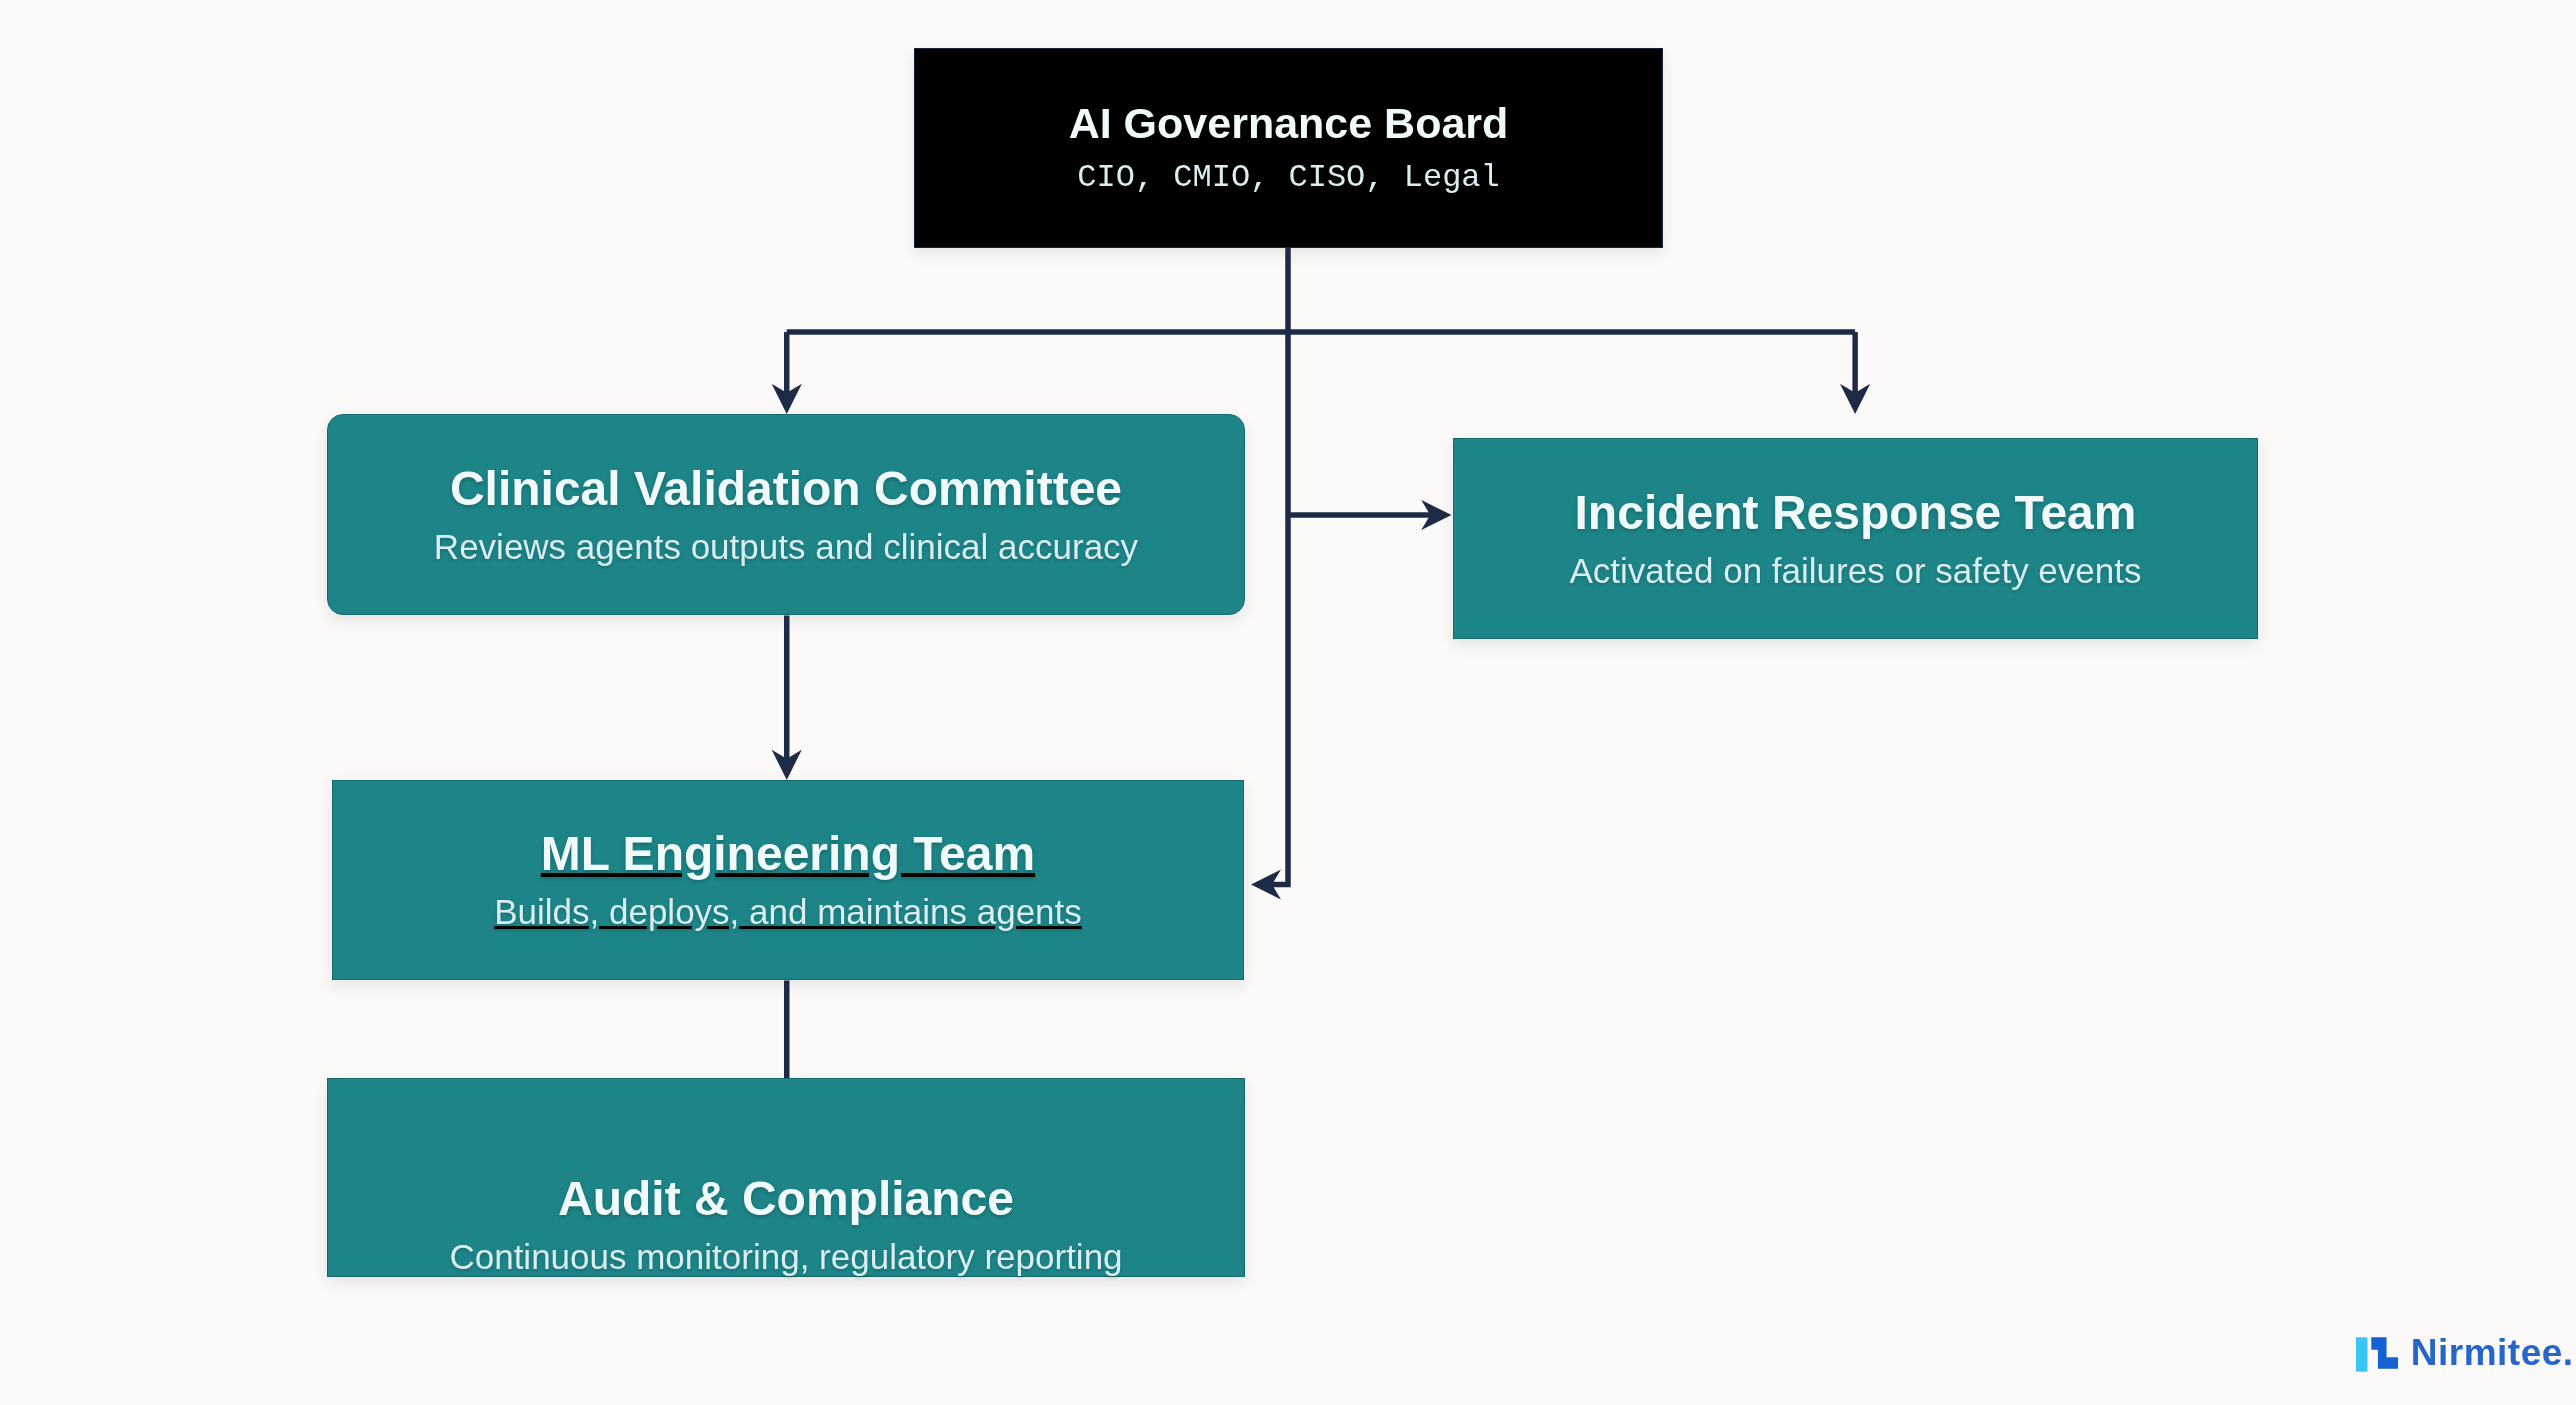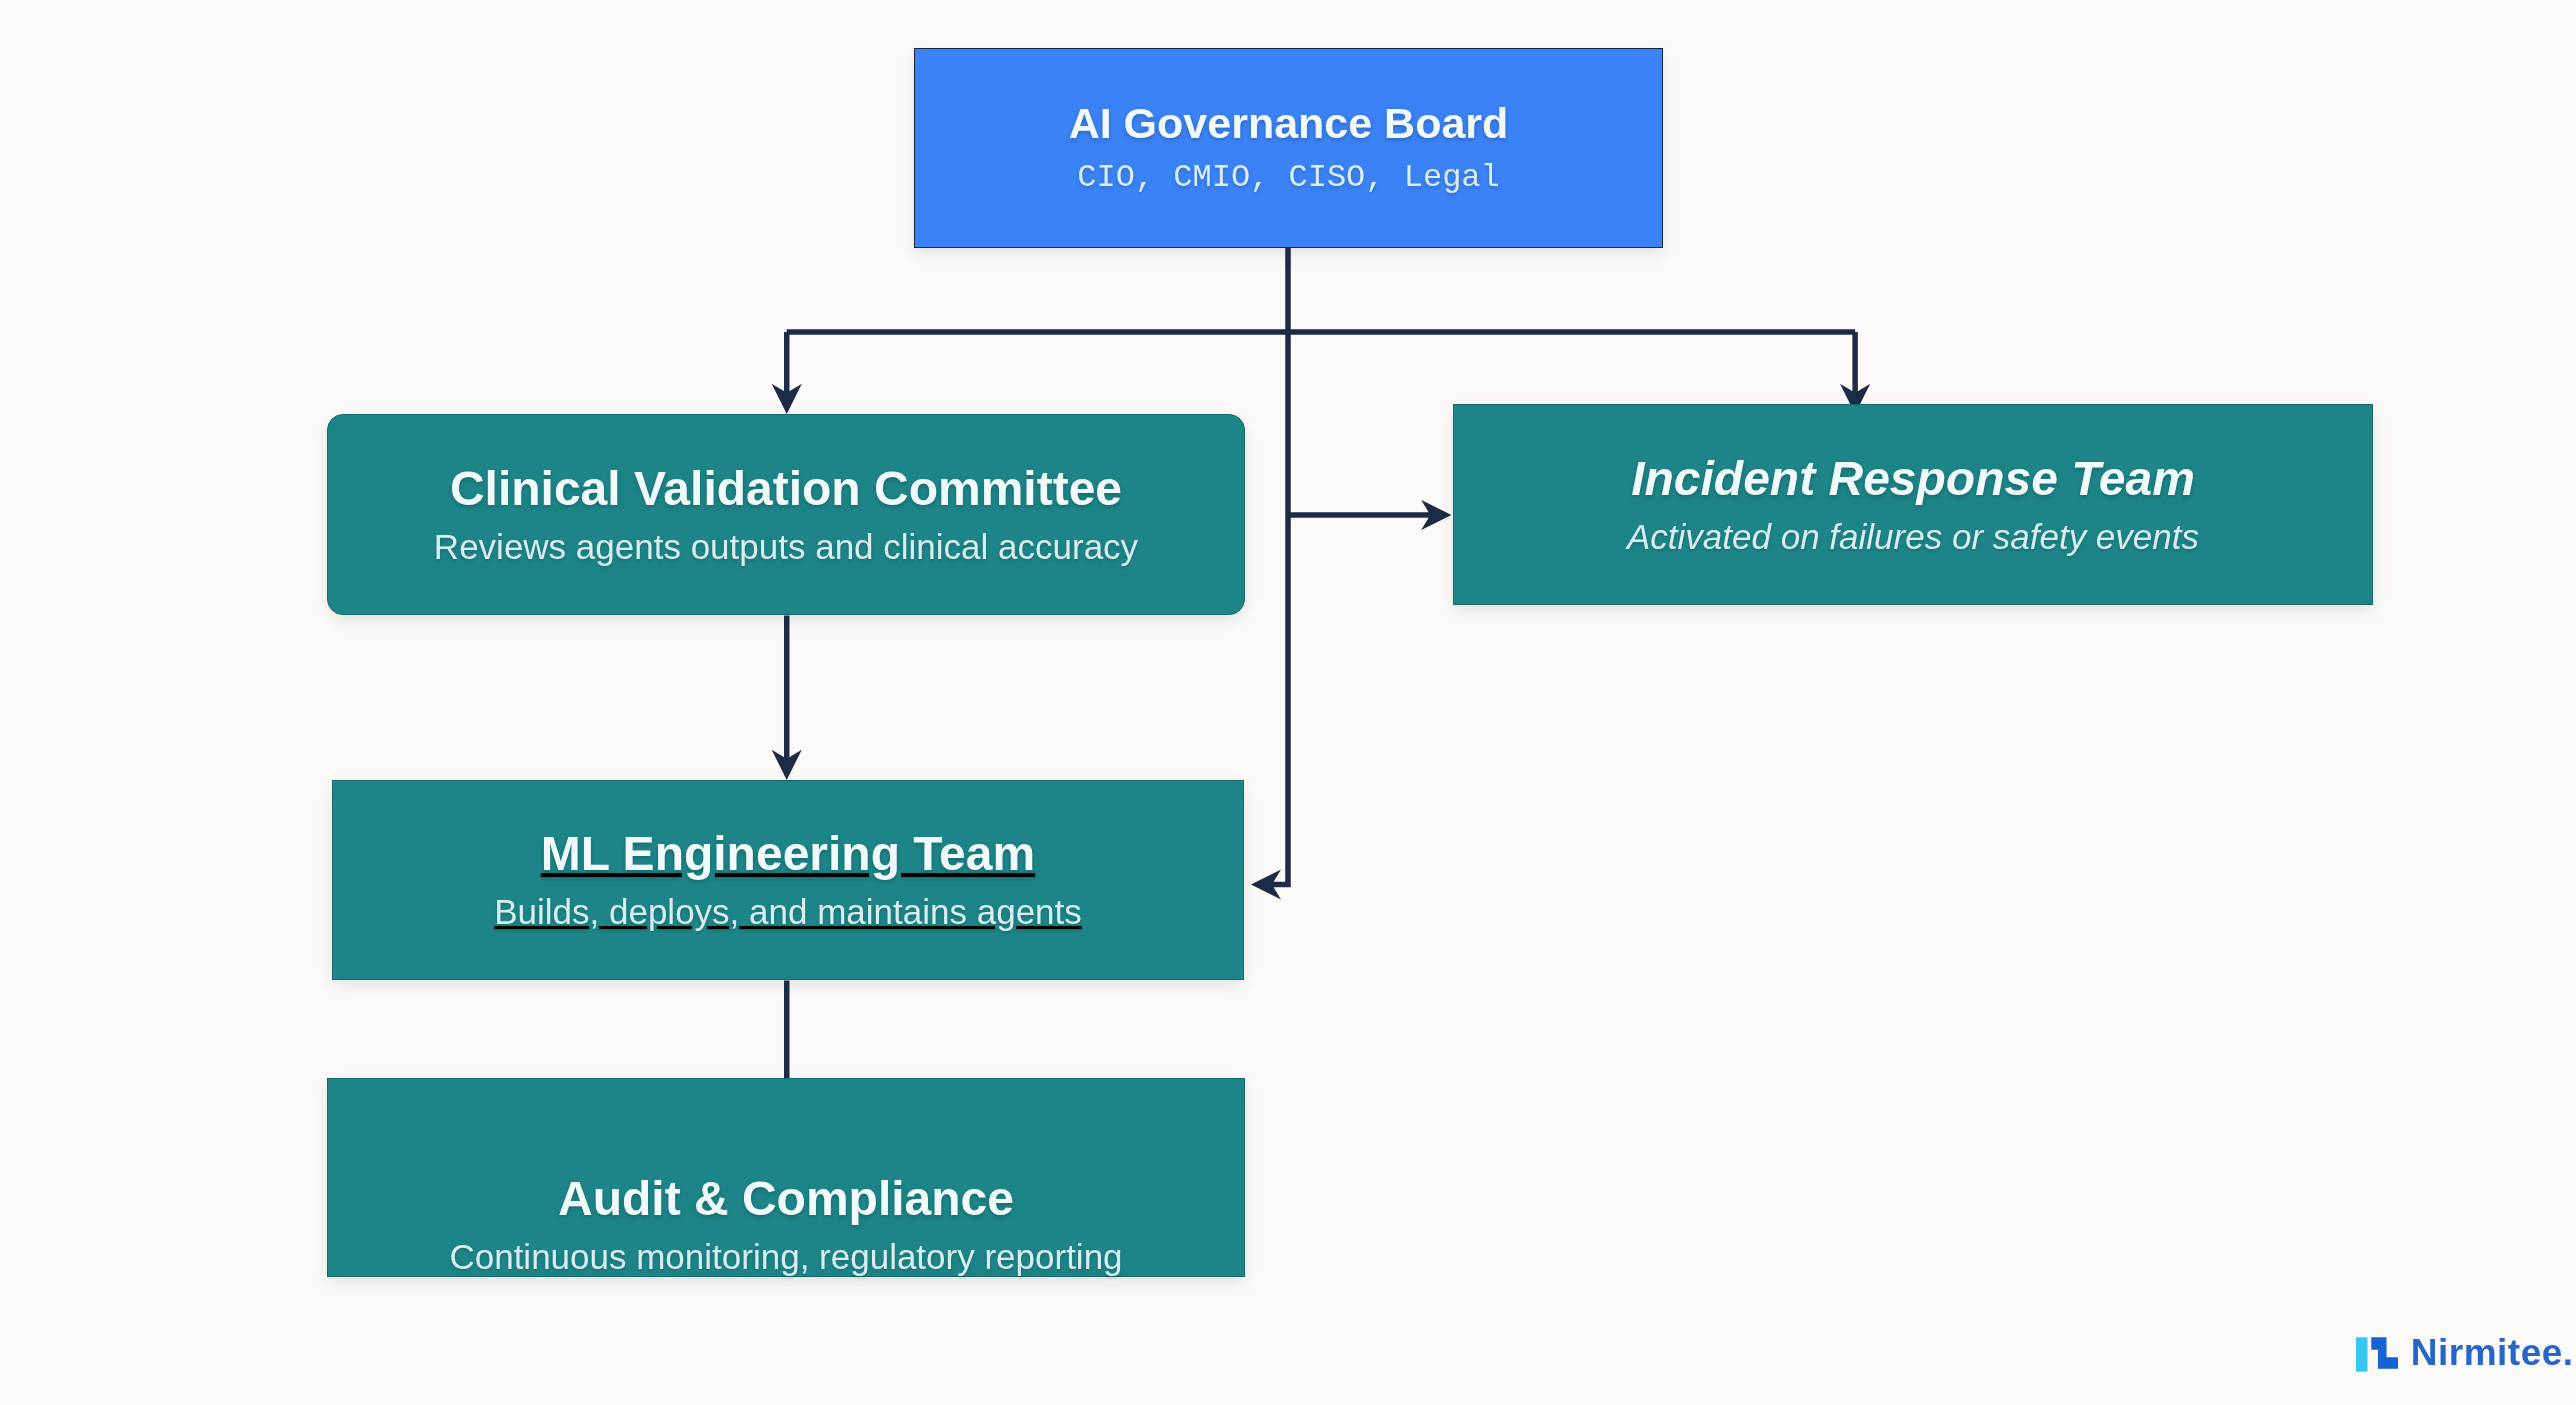--- a/index.html
+++ b/index.html
@@ -28,21 +28,21 @@
     display: flex;
     flex-direction: column;
     align-items: center;
     justify-content: center;
     gap: 14.6px;
     text-align: center;
     box-sizing: border-box;
     box-shadow: 0 5.5px 14.6px rgba(20, 40, 60, 0.10);
   }
   .node.navy {
-    background: #3b82f6;
+    background: #000000;
     border: 1.8px solid #16263f;
   }
   .node.teal {
     background: #1d8588;
     border: 1.8px solid #15696c;
   }
   .node-title {
     color: #f1fafb;
     font-weight: 700;
     font-size: 48px;
@@ -56,21 +56,21 @@
     font-size: 35px;
     line-height: 1.05;
     text-shadow: 0 1.8px 3.7px rgba(0,0,0,0.18);
     white-space: nowrap;
   }
   .node.navy .node-title { font-size: 43px; }
   .node.navy .node-sub  { font-size: 32px; font-family: Liberation Mono, monospace; }
 
   #node-board    { left: 914px;  top: 48px;   width: 749px;  height: 200px; }
   #node-clinical { left: 327px;  top: 414px;  width: 918px; height: 201px; border-radius: 16px; }
-  #node-incident { left: 1453px; top: 404px;  width: 920px;  height: 201px; font-style: italic; }
+  #node-incident { left: 1453px; top: 438px;  width: 805px;  height: 201px; }
   #node-ml       { left: 332px;  top: 780px;  width: 912px;  height: 200px; text-decoration: underline; }
   #node-audit    { left: 327px;  top: 1078px; width: 918px; height: 199px; justify-content: flex-end; }
 
   .logo {
     position: absolute;
     left: 2356px;
     top: 1332px;
     display: flex;
     align-items: center;
     gap: 12.8px;

